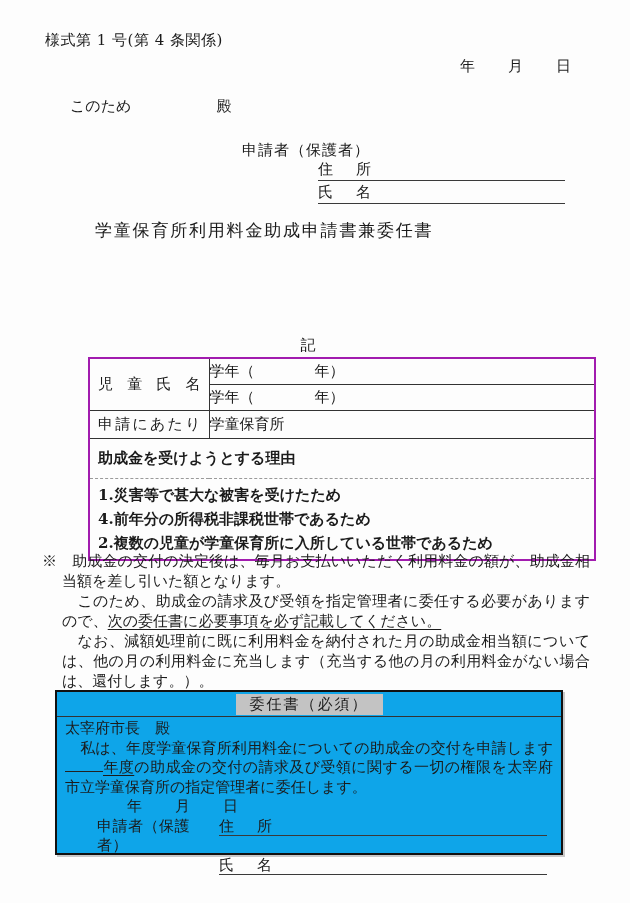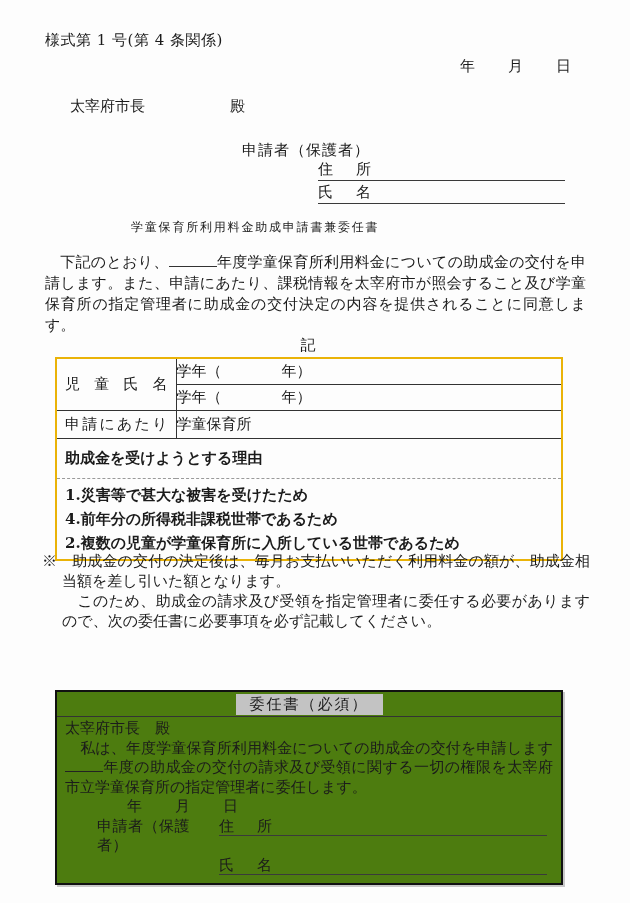--- a/index.html
+++ b/index.html
@@ -24,65 +24,65 @@
   .applicant-head { left: 242px; top: 141px; letter-spacing: 1px; }
   .fill-underline {
     border-bottom: 1px solid #3a3a3a;
     display: block;
     height: 21px;
     letter-spacing: 4px;
   }
   .applicant-addr { left: 318px; top: 160px; width: 247px; }
   .applicant-name { left: 318px; top: 183px; width: 247px; }
 
-  .doc-title { left: 95px; top: 219px; font-size: 12px; letter-spacing: 1.8px; margin-left: 36px; }
+  .doc-title { left: 95px; top: 219px; font-size: 17px; letter-spacing: 1.8px; }
 
   .intro { left: 45px; top: 252px; width: 541px; line-height: 21px; text-align: justify; }
   .blank-line {
     display: inline-block;
     border-bottom: 1px solid #333;
     height: 14px;
     vertical-align: baseline;
   }
   .blank-intro { width: 48px; }
 
   .ki-heading { left: 55px; top: 336px; width: 508px; text-align: center; letter-spacing: 2px; }
 
   
   table.main {
     position: absolute; left: 55px; top: 357px; width: 508px;
     border-collapse: collapse;
     font-size: 15px;
     table-layout: fixed;
   }
-  table.main { border: 2px solid #eab308; }
+  table.main { border: 2px solid #a21caf; margin-left: 33px; }
   table.main td { border: 1px solid #333; }
   td.lbl {
     width: 120px;
     padding: 0 8px;
     text-align: justify;
     text-align-last: justify;
   }
   td.grade { text-align: left; padding-right: 8px; height: 26px; }
   td.center { text-align: left; height: 28px; }
   td.reason-h { height: 40px; padding-left: 8px; border-bottom: 1px dashed #9a9a9a !important; font-weight: bold; }
   td.reasons { height: 76px; padding: 4px 8px; border-top: 1px dashed #9a9a9a !important; font-weight: bold; }
   td.reasons div { line-height: 24px; }
 
   
   .notes { left: 42px; top: 551px; width: 548px; line-height: 20px; text-align: justify; }
   .notes .hang { padding-left: 20px; text-indent: -20px; }
   .notes .ind { padding-left: 20px; }
-  .u { text-underline-offset: 3px; margin-top: 20px; }
+  .u { text-decoration: underline; text-underline-offset: 3px; margin-top: 20px; }
 
   
   .poa-box {
-    left: 55px; top: 690px; width: 508px; height: 195px;
+    left: 55px; top: 690px; width: 508px; height: 165px;
     border: 2px solid #111;
-    background: #4d7c0f;
+    background: #0ea5e9;
     box-shadow: 2px 2px 0 #c9c9c9;
   }
   .poa-header {
     height: 25px; line-height: 24px;
     border-bottom: 1px solid #333;
     text-align: center;
   }
   .poa-header span {
     background: #c3c3c3;
     padding: 1px 14px 2px;
@@ -105,37 +105,34 @@
 </head>
 <body>
 
 <div class="page">
 
   <div class="abs form-number">様式第 1 号(第 4 条関係)</div>
 
   <div class="abs date-top">年　　月　　日</div>
 
   <div class="abs addressee">
-    <span>太宰府市長</span><span class="honorific">殿</span>
+    <span>このため</span><span class="honorific">殿</span>
   </div>
 
   <div class="abs applicant-head">申請者（保護者）</div>
 
   <div class="abs applicant-addr">
     <span class="fill-underline">住　所</span>
   </div>
   <div class="abs applicant-name">
     <span class="fill-underline">氏　名</span>
   </div>
 
   <div class="abs doc-title">学童保育所利用料金助成申請書兼委任書</div>
 
-  <div class="abs intro">
-    <span>　下記のとおり、</span><span class="blank-line blank-intro"></span><span>年度学童保育所利用料金についての助成金の交付を申請します。また、申請にあたり、課税情報を太宰府市が照会すること及び学童保育所の指定管理者に助成金の交付決定の内容を提供されることに同意します。</span>
-  </div>
 
   <div class="abs ki-heading">記</div>
 
   <table class="main">
     <tbody>
         <tr>
       <td class="lbl" rowspan="2">児童氏名</td>
       <td class="grade">学年（　　　　年）</td>
     </tr>
     <tr>
@@ -156,20 +153,21 @@
       </td>
     </tr>
   </tbody>
     </table>
 
   <div class="abs notes">
     <div class="hang">※　助成金の交付の決定後は、毎月お支払いいただく利用料金の額が、助成金相当額を差し引いた額となります。</div>
     <div class="ind">
       <span>　このため、助成金の請求及び受領を指定管理者に委任する必要がありますので、</span><span class="u">次の委任書に必要事項を必ず記載してください。</span>
     </div>
+    <div class="ind">　なお、減額処理前に既に利用料金を納付された月の助成金相当額については、他の月の利用料金に充当します（充当する他の月の利用料金がない場合は、還付します。）。</div>
   </div>
 
   <div class="abs poa-box">
     <div class="poa-header">
       <span>委任書（必須）</span>
     </div>
     <div class="poa-content">
       <div>太宰府市長　殿</div>
       <div class="poa-body">
         <span>　私は、年度学童保育所利用料金についての助成金の交付を申請します</span><span class="blank-line blank-poa"></span><span class="u">年度</span><span>の助成金の交付の請求及び受領に関する一切の権限を太宰府市立学童保育所の指定管理者に委任します。</span>

